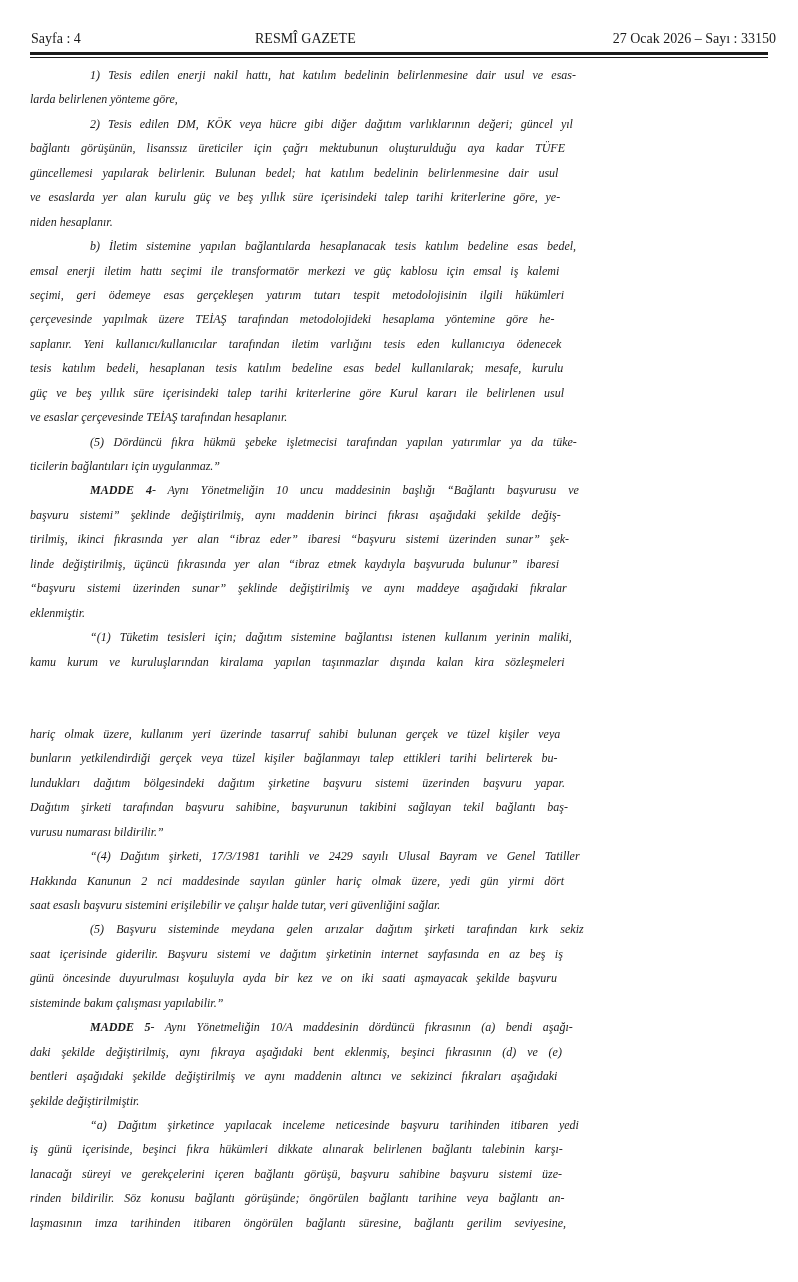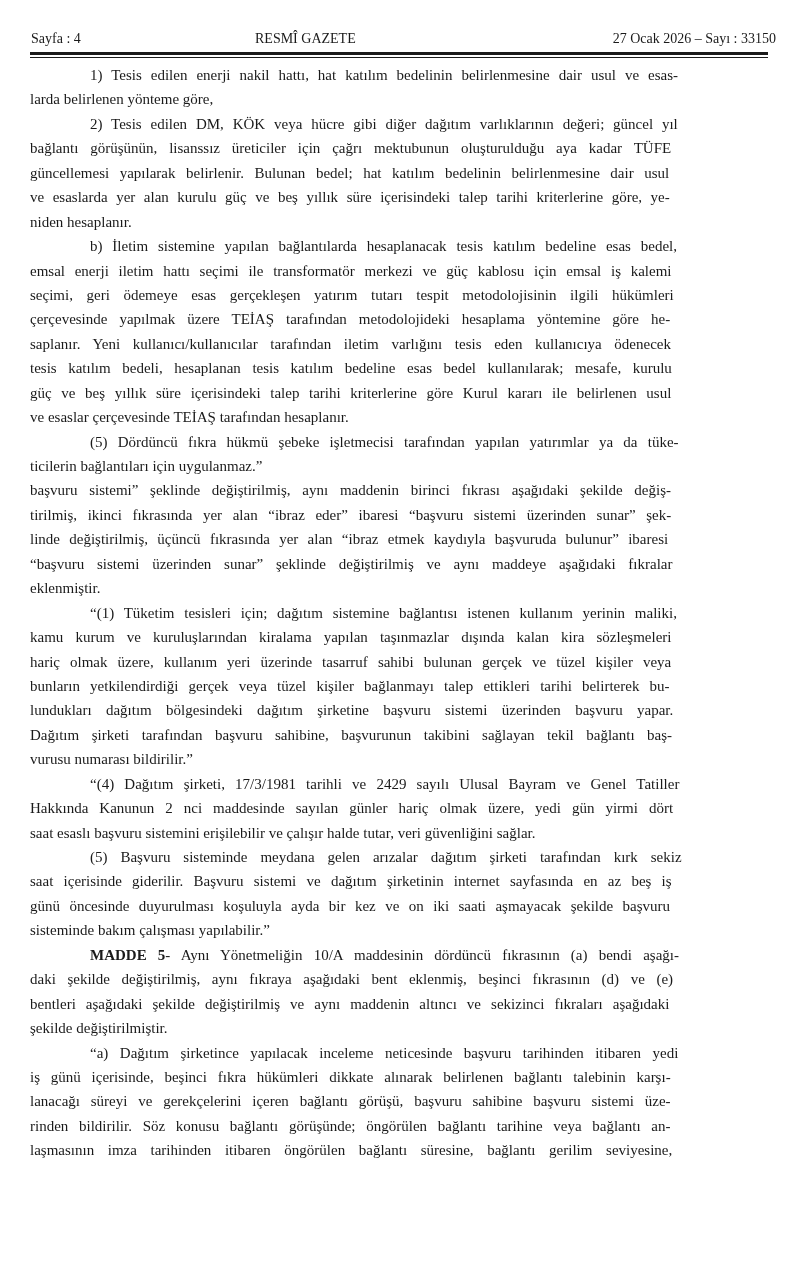--- a/index.html
+++ b/index.html
@@ -5,22 +5,22 @@
   html, body { margin: 0; padding: 0; background: #ffffff; }
   body { width: 798px; height: 1282px; position: relative; overflow: hidden;
          font-family: "Liberation Serif", "DejaVu Serif", serif; color: #1a1a1a; }
   .hdr { position: absolute; top: 29px; font-size: 14px; line-height: 20px; white-space: nowrap; }
   #hdr-left { left: 31px; }
   #hdr-center { left: 255px; }
   #hdr-right { right: 22px; }
   .rule-thick { position: absolute; left: 30px; width: 738px; top: 52px; height: 3px; background: #1a1a1a; }
   .rule-thin { position: absolute; left: 30px; width: 738px; top: 57px; height: 1px; background: #1a1a1a; }
   #body { position: absolute; left: 30px; top: 63px; width: 738px; }
-  .line { display: block; height: 24.45px; line-height: 24.45px; font-size: 15px;
-          text-align: justify; text-align-last: justify; white-space: nowrap; overflow: visible; }
+  .line { display: block; height: 24.45px; line-height: 24.45px; font-size: 12px;
+          text-align: justify; text-align-last: justify; white-space: nowrap; overflow: visible; font-style: italic; }
   .line.last { text-align-last: left; }
   .line.first { padding-left: 60px; }
   .bold { font-weight: bold; }
 </style>
 </head>
 <body>
 
 <div class="hdr" id="hdr-left">Sayfa : 4</div>
 <div class="hdr" id="hdr-center">RESMÎ GAZETE</div>
 <div class="hdr" id="hdr-right">27 Ocak 2026 – Sayı : 33150</div>
@@ -47,30 +47,31 @@
       <div class="line" style="word-spacing: 8.87674px; text-align: left; text-align-last: left;"><span>saplanır. Yeni kullanıcı/kullanıcılar tarafından iletim varlığını tesis eden kullanıcıya ödenecek</span></div>
       <div class="line" style="word-spacing: 7.79545px; text-align: right; text-align-last: left;"><span>tesis katılım bedeli, hesaplanan tesis katılım bedeline esas bedel kullanılarak; mesafe, kurulu</span></div>
       <div class="line" style="word-spacing: 5.88393px; text-align: left; text-align-last: left;"><span>güç ve beş yıllık süre içerisindeki talep tarihi kriterlerine göre Kurul kararı ile belirlenen usul</span></div>
       <div class="line last"><span>ve esaslar çerçevesinde TEİAŞ tarafından hesaplanır.</span></div>
     </div>
     <div>
       <div class="line first" style="word-spacing: 6.51989px; text-align: left; text-align-last: left;"><span>(5) Dördüncü fıkra hükmü şebeke işletmecisi tarafından yapılan yatırımlar ya da tüke-</span></div>
       <div class="line last"><span>ticilerin bağlantıları için uygulanmaz.”</span></div>
     </div>
     <div>
+      <div class="line first" style="word-spacing: 8.9px; text-align: left; text-align-last: left;"><span class="bold">MADDE 4</span><span>- Aynı Yönetmeliğin 10 uncu maddesinin başlığı “Bağlantı başvurusu ve</span></div>
       <div class="line" style="word-spacing: 7.98281px; text-align: left; text-align-last: left;"><span>başvuru sistemi” şeklinde değiştirilmiş, aynı maddenin birinci fıkrası aşağıdaki şekilde değiş-</span></div>
       <div class="line" style="word-spacing: 6.82422px; text-align: left; text-align-last: left;"><span>tirilmiş, ikinci fıkrasında yer alan “ibraz eder” ibaresi “başvuru sistemi üzerinden sunar” şek-</span></div>
       <div class="line" style="word-spacing: 5.53267px; text-align: left; text-align-last: left;"><span>linde değiştirilmiş, üçüncü fıkrasında yer alan “ibraz etmek kaydıyla başvuruda bulunur” ibaresi</span></div>
       <div class="line" style="word-spacing: 9.01562px; text-align: left; text-align-last: left;"><span>“başvuru sistemi üzerinden sunar” şeklinde değiştirilmiş ve aynı maddeye aşağıdaki fıkralar</span></div>
       <div class="line last"><span>eklenmiştir.</span></div>
     </div>
     <div>
       <div class="line first" style="word-spacing: 6.02031px; text-align: left; text-align-last: left;"><span>“(1) Tüketim tesisleri için; dağıtım sistemine bağlantısı istenen kullanım yerinin maliki,</span></div>
       <div class="line" style="word-spacing: 8.33281px; text-align: left; text-align-last: left;"><span>kamu kurum ve kuruluşlarından kiralama yapılan taşınmazlar dışında kalan kira sözleşmeleri</span></div>
-      <div class="line" style="word-spacing: 6.26442px; text-align: left; text-align-last: left;"><span>hariç olmak üzere, kullanım yeri üzerinde tasarruf sahibi bulunan gerçek ve tüzel kişiler veya</span></div>
+      <div class="line" style="word-spacing: 6.26442px; text-align: left; text-align-last: left; margin-top: 48px;"><span>hariç olmak üzere, kullanım yeri üzerinde tasarruf sahibi bulunan gerçek ve tüzel kişiler veya</span></div>
       <div class="line" style="word-spacing: 6.37926px; text-align: left; text-align-last: left;"><span>bunların yetkilendirdiği gerçek veya tüzel kişiler bağlanmayı talep ettikleri tarihi belirterek bu-</span></div>
       <div class="line" style="word-spacing: 10.5538px; text-align: left; text-align-last: left;"><span>lundukları dağıtım bölgesindeki dağıtım şirketine başvuru sistemi üzerinden başvuru yapar.</span></div>
       <div class="line" style="word-spacing: 8.76719px; text-align: left; text-align-last: left;"><span>Dağıtım şirketi tarafından başvuru sahibine, başvurunun takibini sağlayan tekil bağlantı baş-</span></div>
       <div class="line last"><span>vurusu numarası bildirilir.”</span></div>
     </div>
     <div>
       <div class="line first" style="word-spacing: 6.42448px; text-align: left; text-align-last: left;"><span>“(4) Dağıtım şirketi, 17/3/1981 tarihli ve 2429 sayılı Ulusal Bayram ve Genel Tatiller</span></div>
       <div class="line" style="word-spacing: 7.23438px; text-align: left; text-align-last: left;"><span>Hakkında Kanunun 2 nci maddesinde sayılan günler hariç olmak üzere, yedi gün yirmi dört</span></div>
       <div class="line last"><span>saat esaslı başvuru sistemini erişilebilir ve çalışır halde tutar, veri güvenliğini sağlar.</span></div>
     </div>

